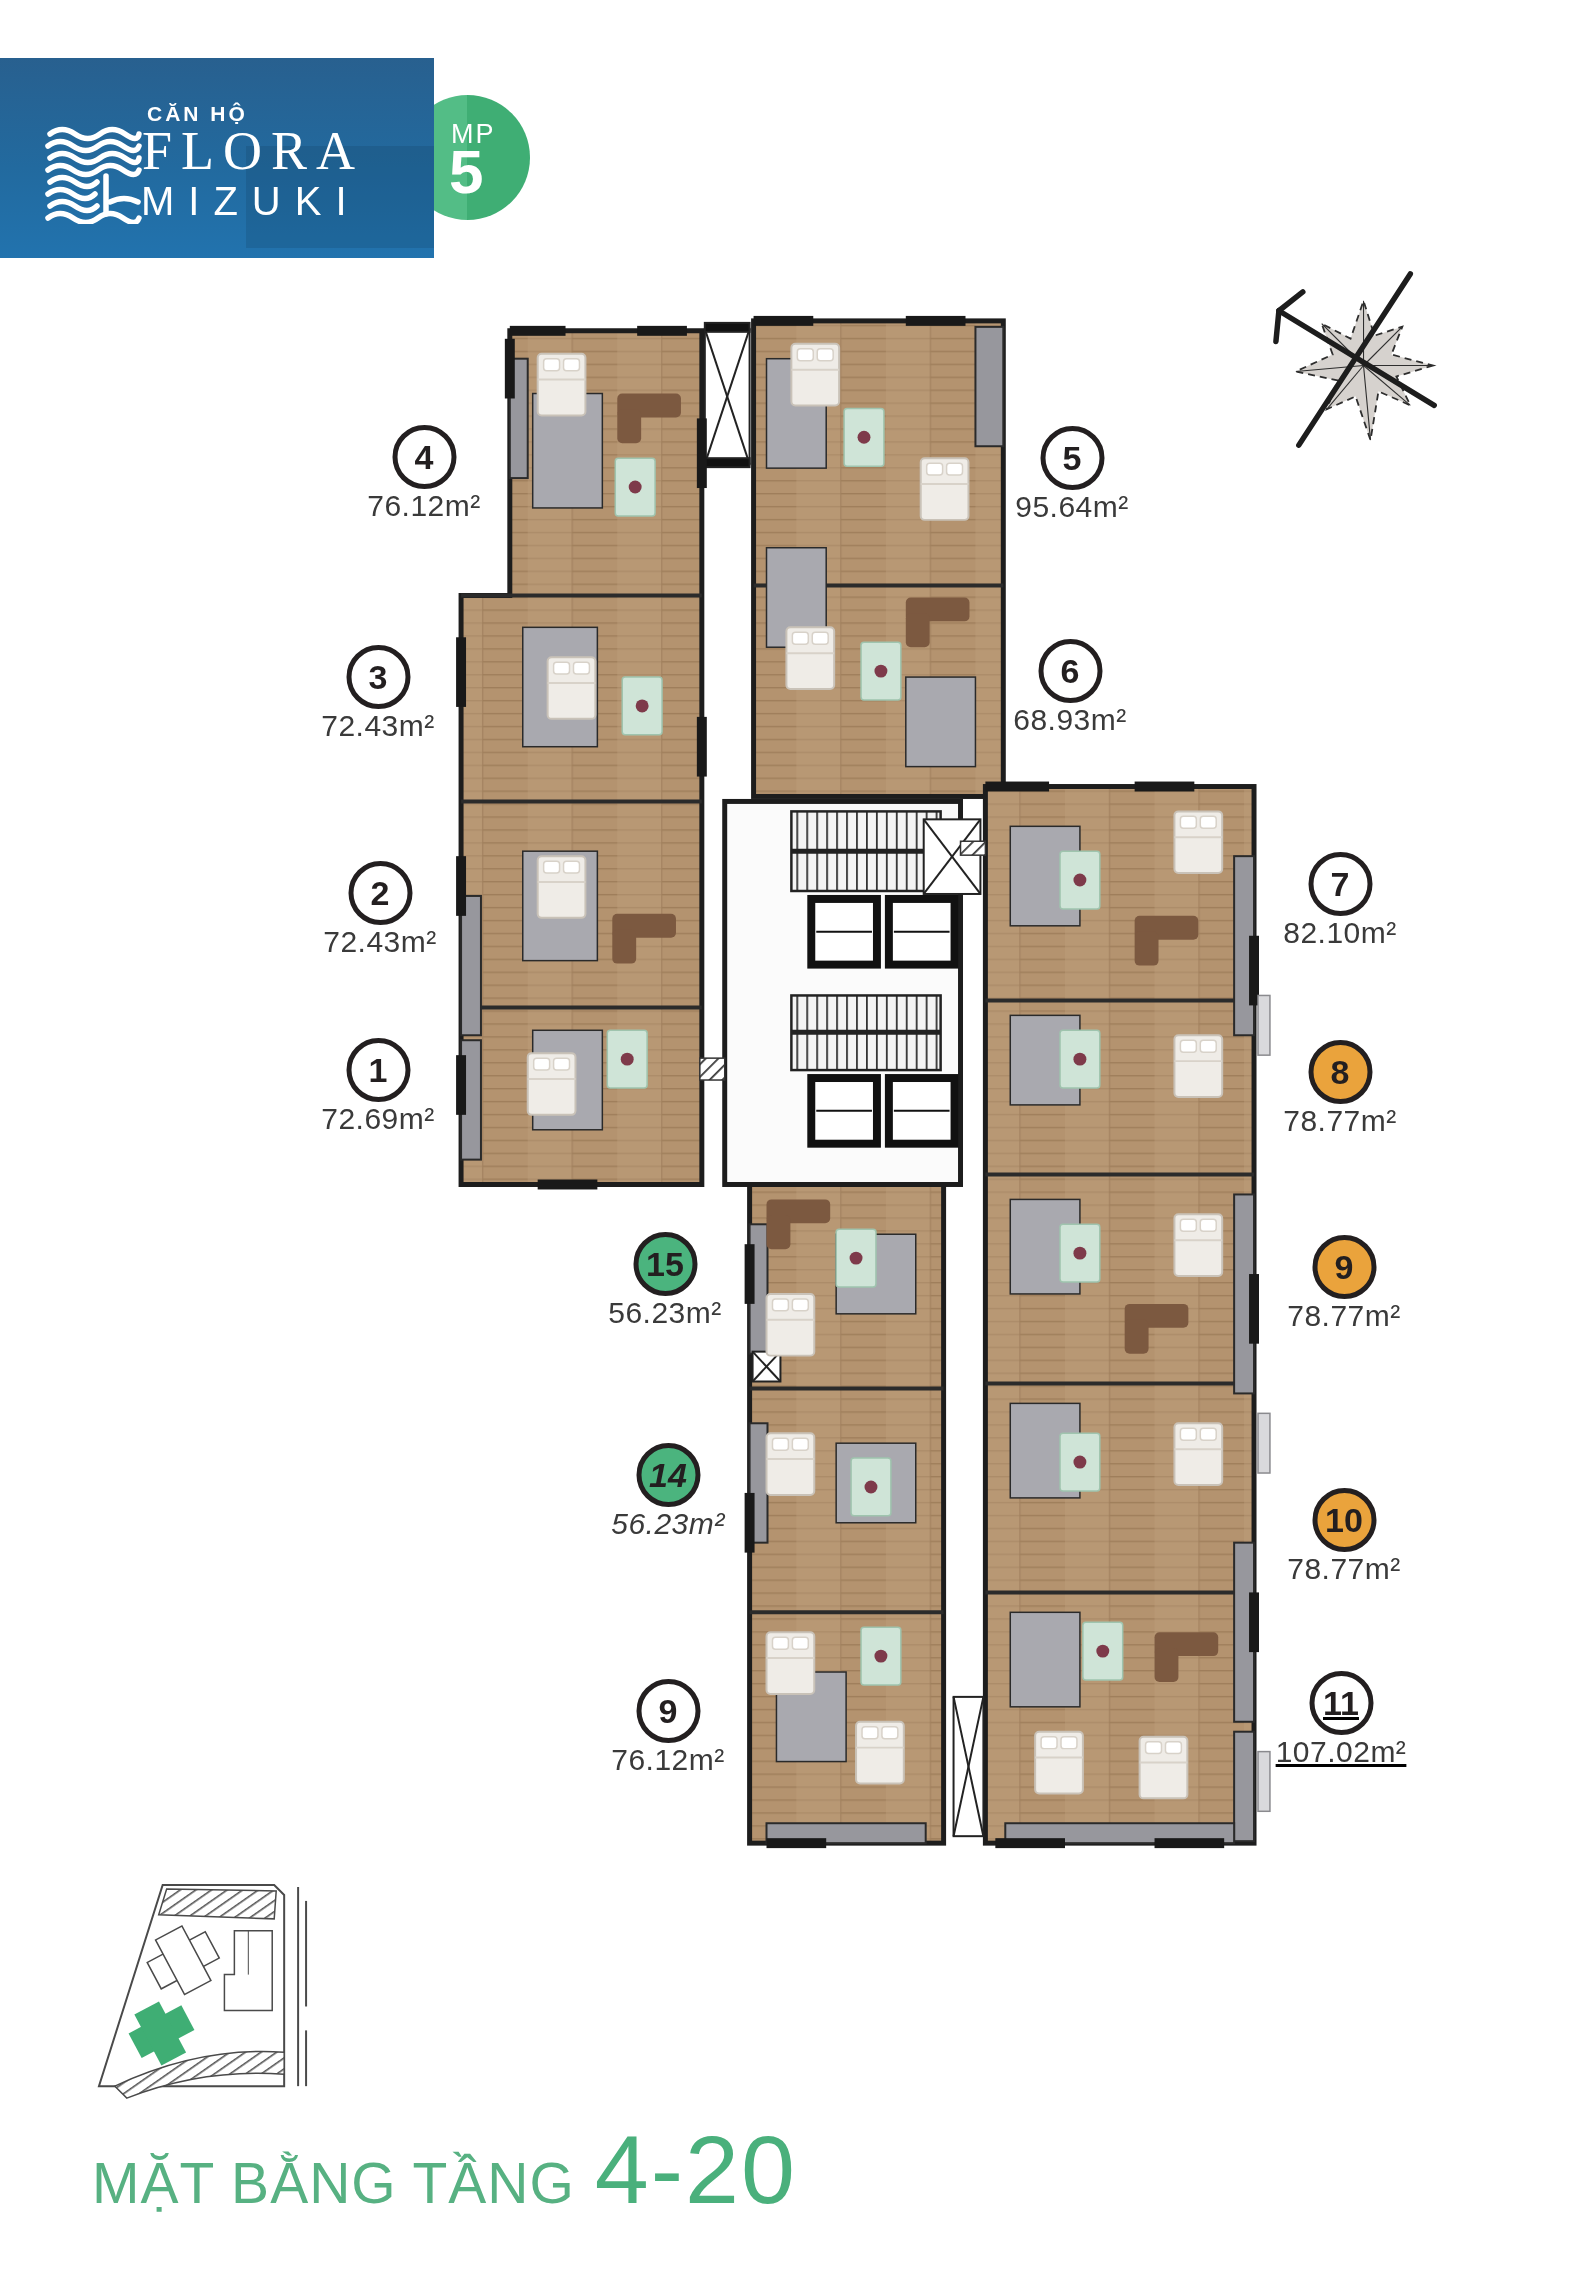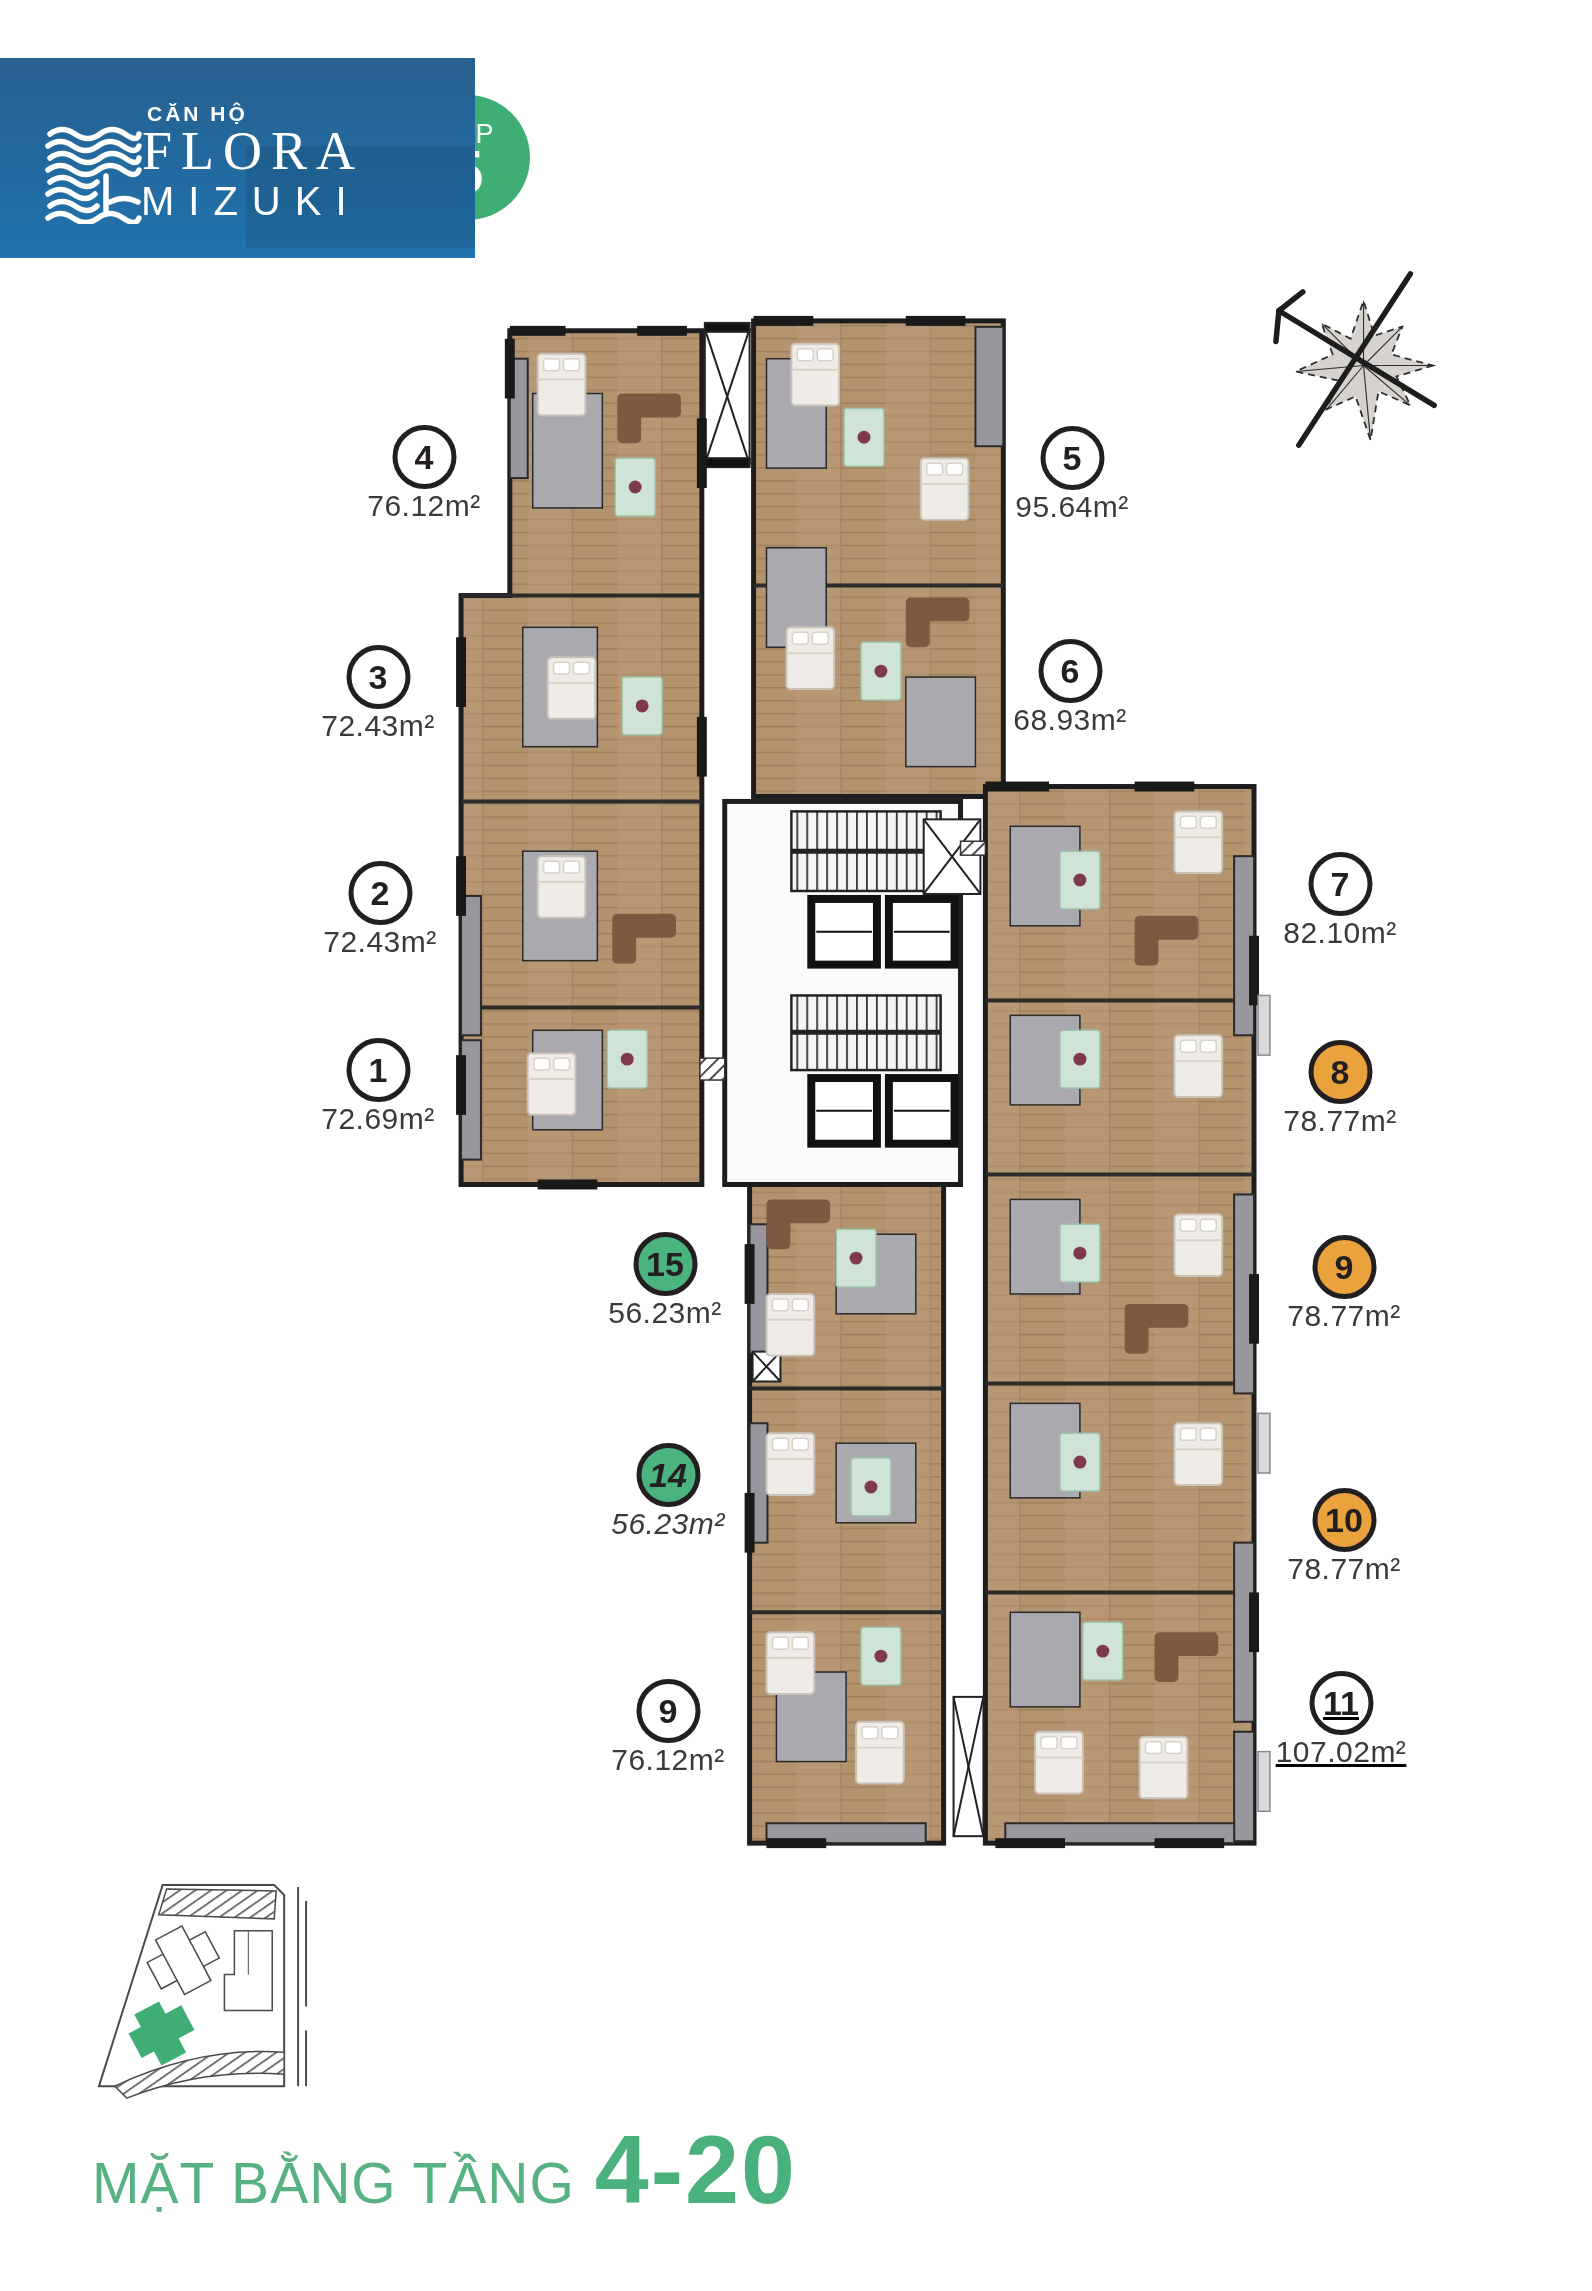--- a/index.html
+++ b/index.html
@@ -1,20 +1,20 @@
 <!DOCTYPE html>
 <html><head>
 <meta charset="utf-8">
 <style>
   html,body{margin:0;padding:0;background:#ffffff;}
   .page{position:relative;width:1592px;height:2291px;background:#ffffff;overflow:hidden;
         font-family:"Liberation Sans",sans-serif;}
 
   
-  .logo-box{position:absolute;left:0;top:58px;width:475px;height:200px;z-index:2;
+  .logo-box{position:absolute;left:0;top:58px;width:434px;height:200px;z-index:2;
             background:linear-gradient(180deg,#28608f 0%,#226a9f 55%,#2273ae 100%);}
   .logo-box .dark-panel{position:absolute;left:246px;top:88px;right:0;bottom:10px;
             background:rgba(8,32,60,.14);}
   .logo-wave{position:absolute;left:44px;top:66px;width:100px;height:100px;}
   .logo-eyebrow{position:absolute;left:147px;top:44px;font-size:21px;font-weight:700;
             letter-spacing:3px;color:#ffffff;}
   .logo-flora{position:absolute;left:142px;top:62px;font-family:"Liberation Serif",serif;
             font-size:54px;letter-spacing:9px;color:#ffffff;font-weight:400;}
   .logo-mizuki{position:absolute;left:141px;top:121px;font-size:40px;letter-spacing:14px;
             color:#ffffff;font-weight:500;}
@@ -30,21 +30,21 @@
   
   .unit-label{position:absolute;transform:translate(-50%,0);text-align:center;z-index:3;width:179px;}
   .unit-circle{margin:0 auto;width:54px;height:54px;border:5px solid #231f20;border-radius:50%;
             background:#ffffff;color:#231f20;font-size:34px;font-weight:700;line-height:54px;
             text-align:center;}
   .unit-area{font-size:30px;color:#3a3a3a;letter-spacing:0.5px;}
 
   
   .footer-title{position:absolute;left:92px;top:2131px;display:flex;align-items:baseline;gap:20px;z-index:3;}
   .footer-title .prefix{font-size:57px;font-weight:400;letter-spacing:1px;color:#57b182;}
-  .footer-title .range{font-size:97px;font-weight:700;letter-spacing:2px;color:#4ab07c;line-height:.8;}
+  .footer-title .range{font-size:97px;font-weight:400;letter-spacing:2px;color:#4ab07c;line-height:.8;}
 
   .abs{position:absolute;}
 </style>
 </head>
 <body>
 
 <div class="page">
 
   <div class="mp-badge">
     <div class="mp">MP</div>

